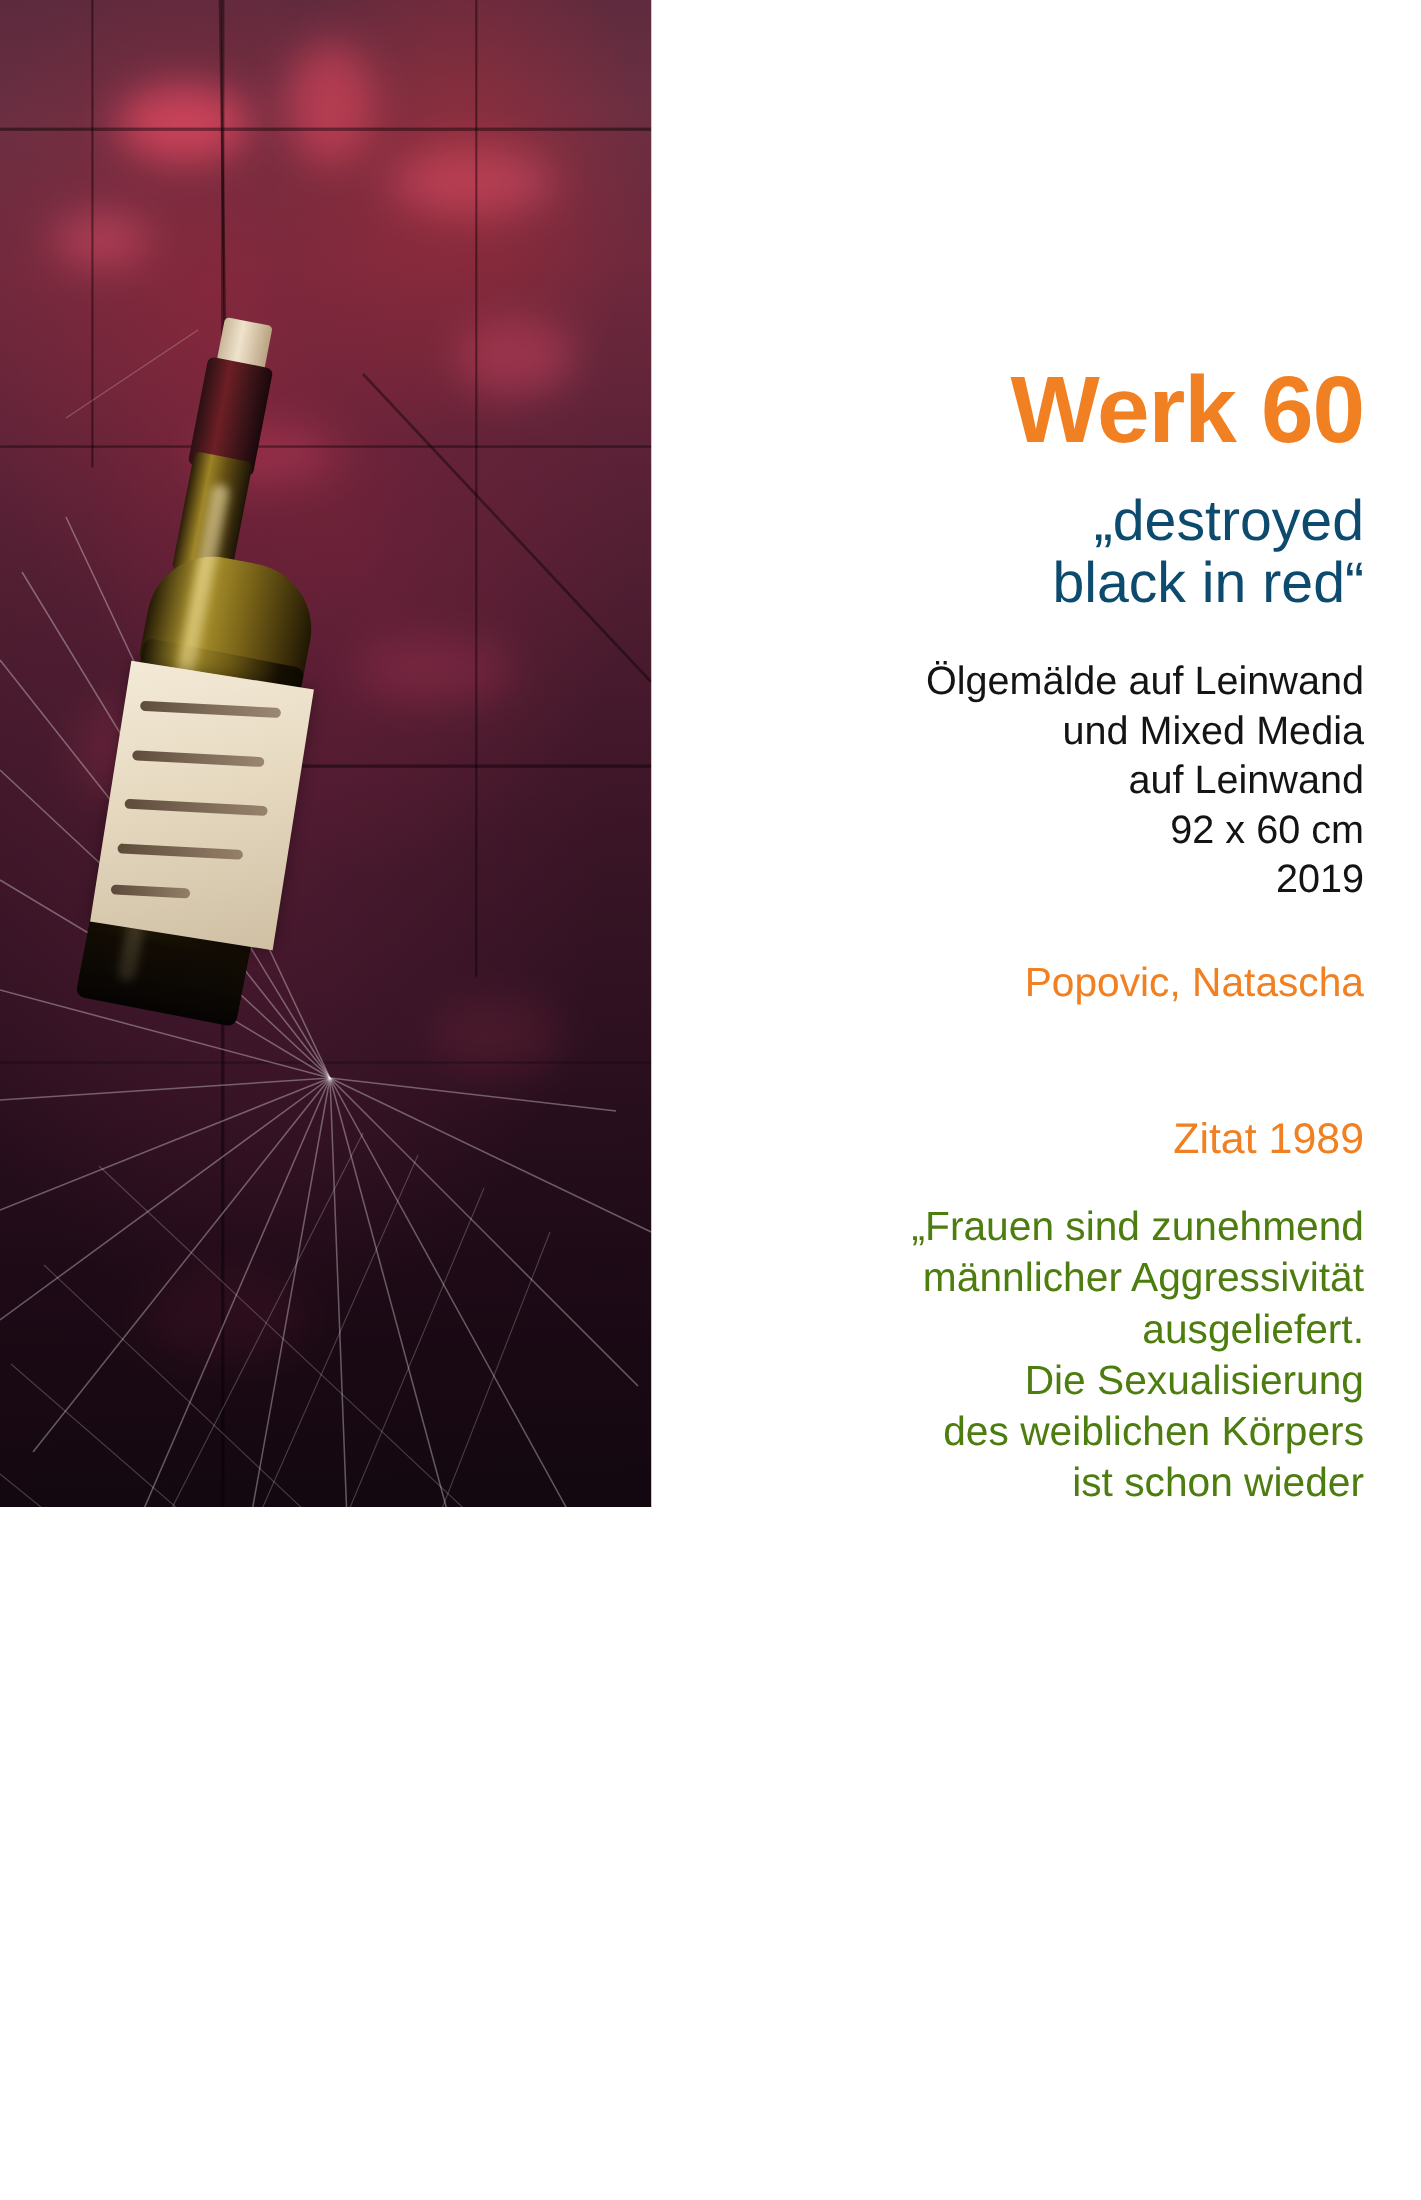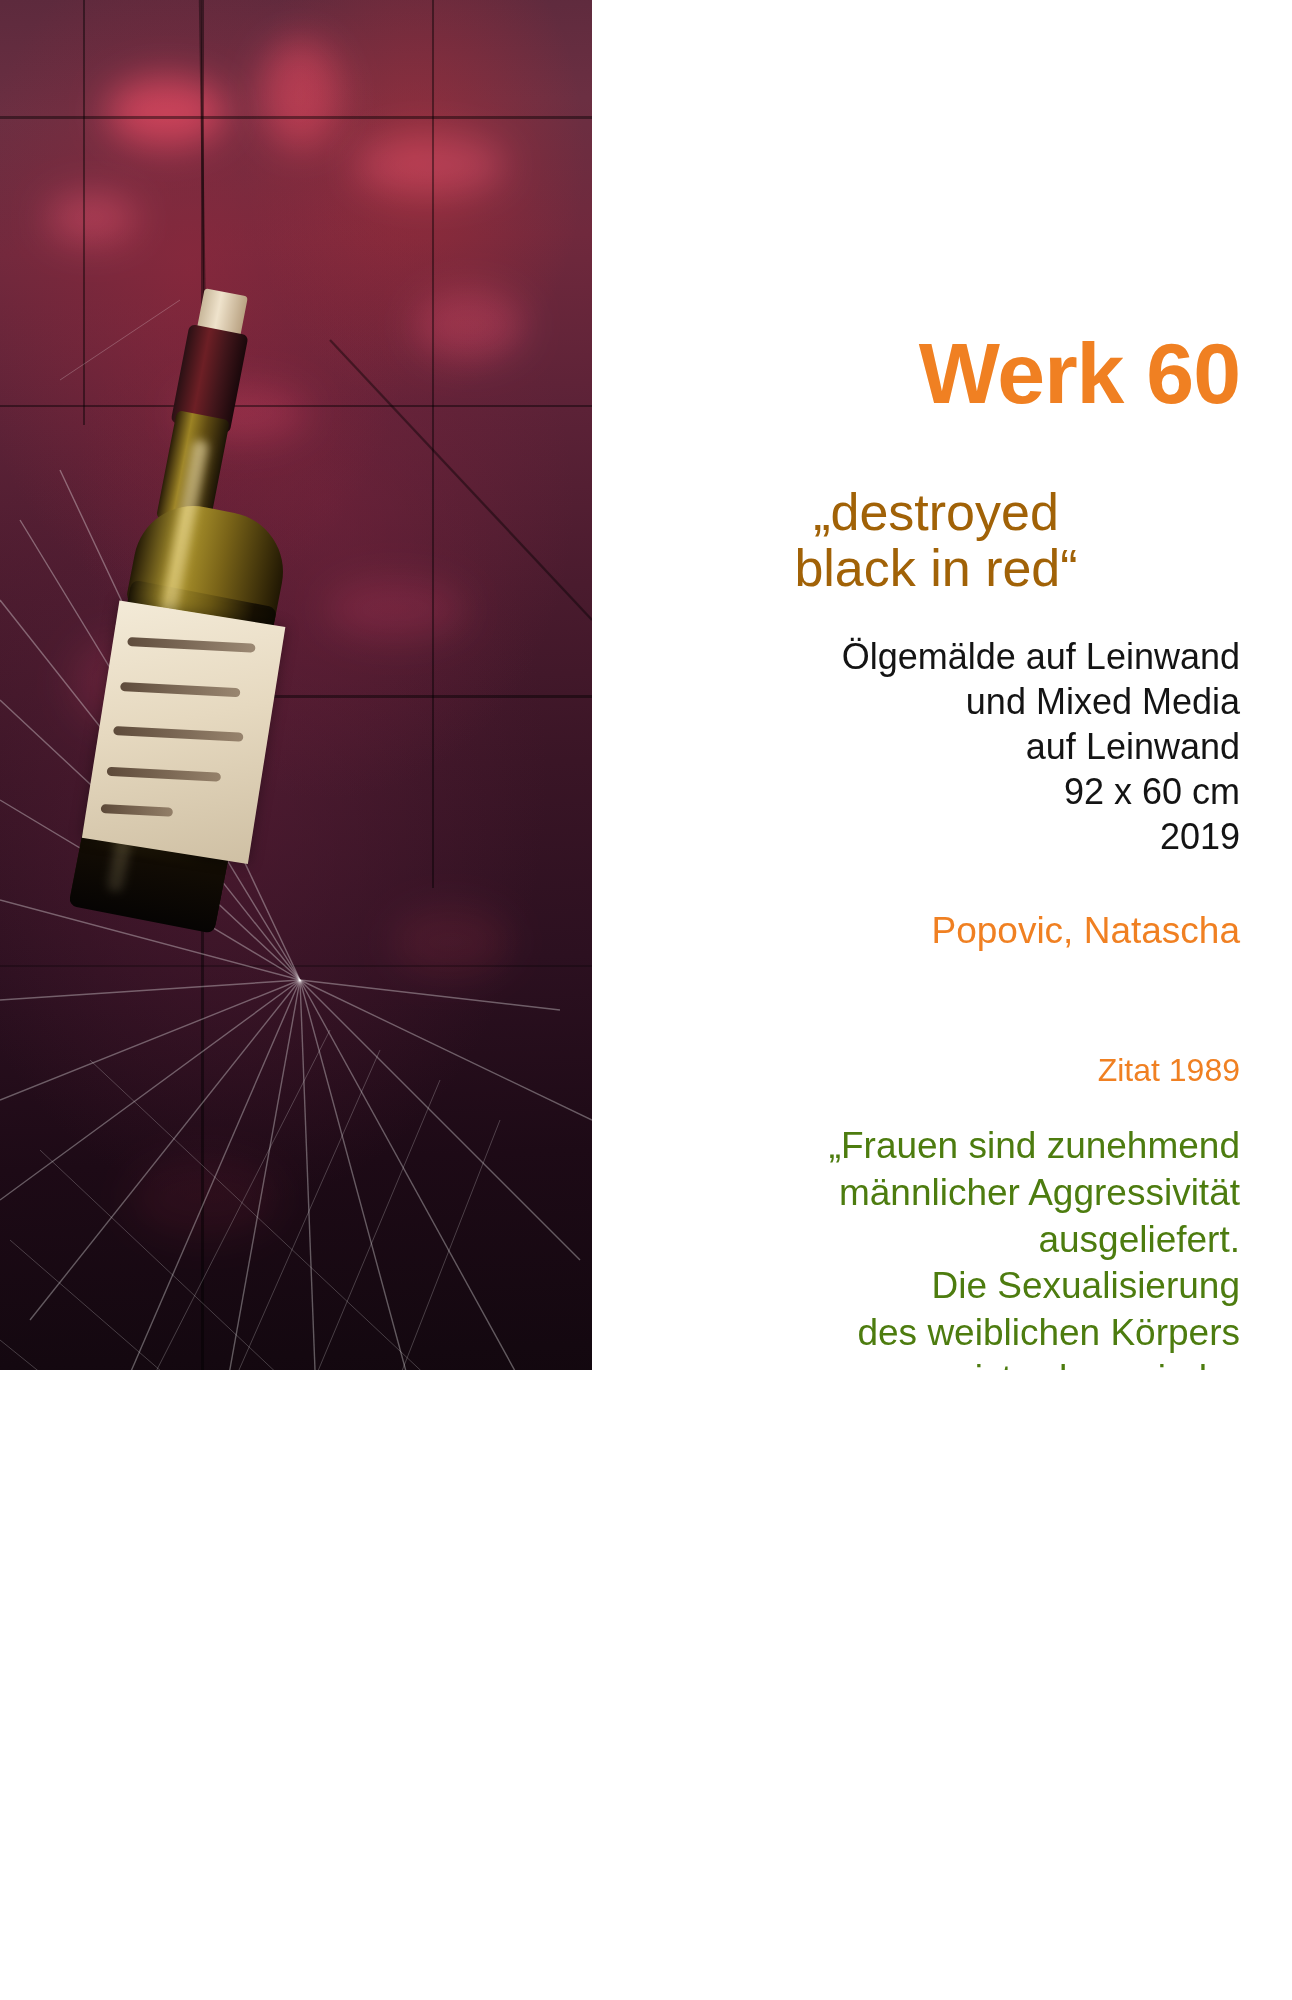--- a/index.html
+++ b/index.html
@@ -144,42 +144,41 @@
     color: #1b1b1b;
   }
   .work-no {
     font-size: 86px;
     font-weight: bold;
     color: #f08022;
     line-height: 1.0;
     letter-spacing: -1px;
   }
   .title {
-    margin-top: 68px;
+    margin-top: 30px;
     font-size: 52px;
     line-height: 1.08;
-    color: #a16207;
+    color: #0c4a6e;
     white-space: pre-line;
-    text-align: center;
   }
   .meta {
     margin-top: 38px;
     font-size: 36px;
     line-height: 1.25;
     color: #141414;
     white-space: pre-line;
   }
   .artist {
     margin-top: 51px;
     font-size: 37px;
     color: #f08022;
   }
   .quote-head {
     margin-top: 100px;
-    font-size: 32px;
+    font-size: 39px;
     color: #f08022;
   }
   .quote-body {
     margin-top: 34px;
     font-size: 37px;
     line-height: 1.26;
     color: #4d7c0f;
     white-space: pre-line;
   }
   .footer-strip {

